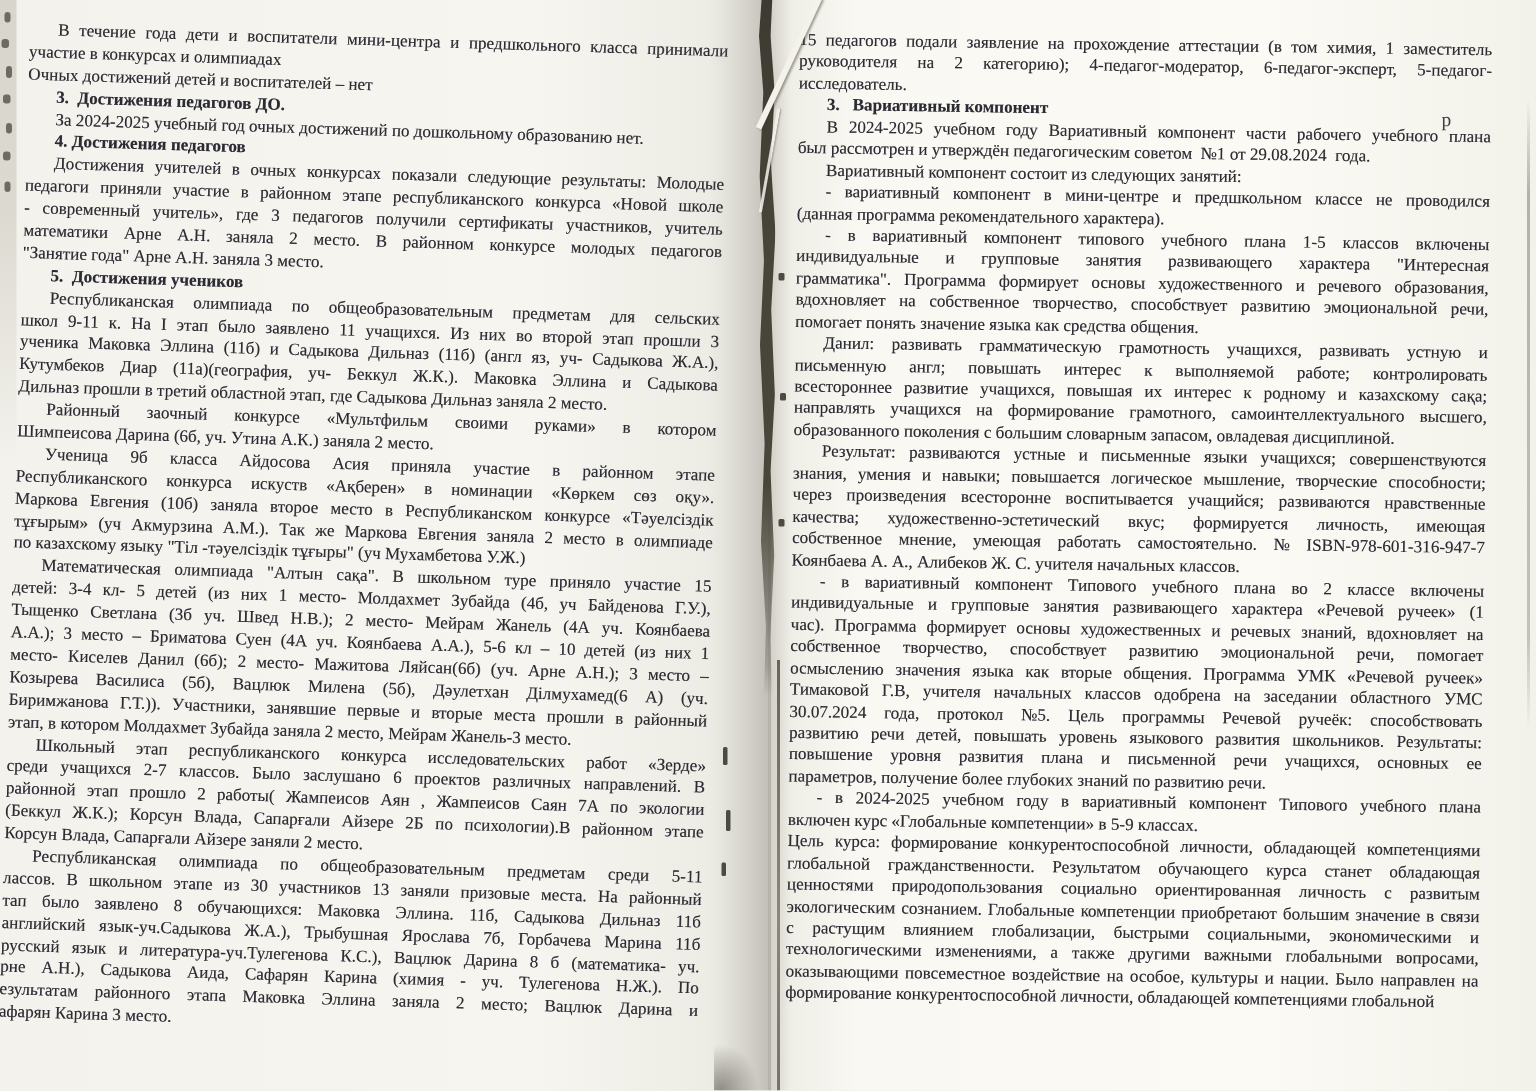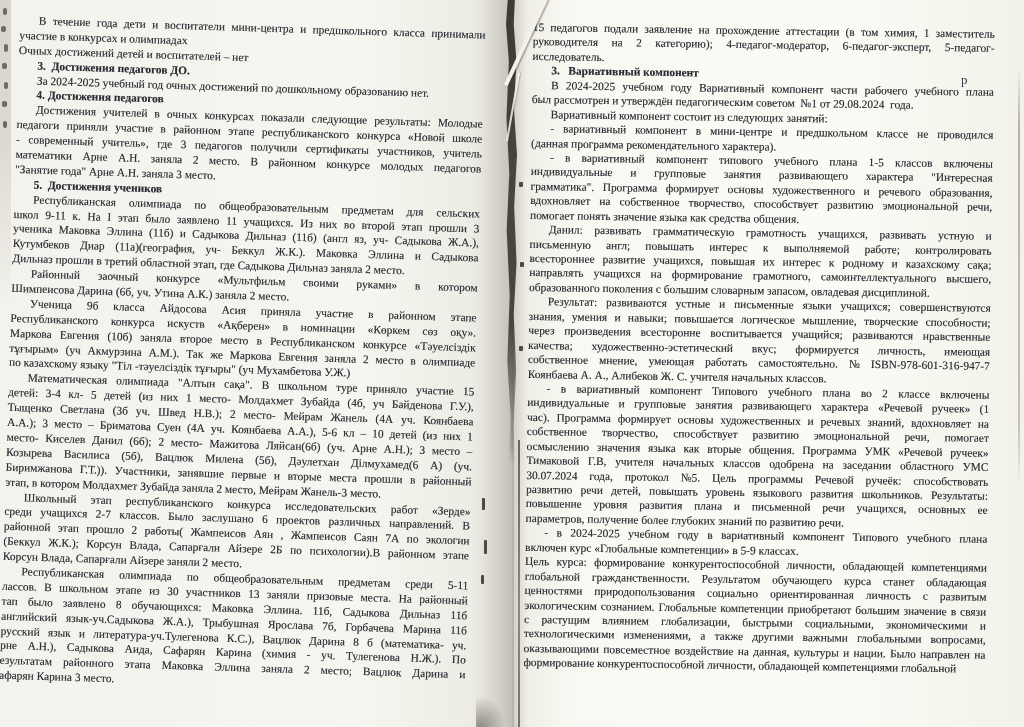--- a/index.html
+++ b/index.html
@@ -882,21 +882,21 @@
           <span>другими</span>
           <span>важными</span>
           <span>глобальными</span>
           <span>вопросами,</span>
         </div>
         <div class="line jst">
           <span>оказывающими</span>
           <span>повсеместное</span>
           <span>воздействие</span>
           <span>на</span>
-          <span>данная,</span>
+          <span>особое,</span>
           <span>культуры</span>
           <span>и</span>
           <span>нации.</span>
           <span>Было</span>
           <span>направлен</span>
           <span>на</span>
         </div>
         <div class="line">формирование конкурентоспособной личности, обладающей компетенциями глобальной</div>
       </div>
   </div>

